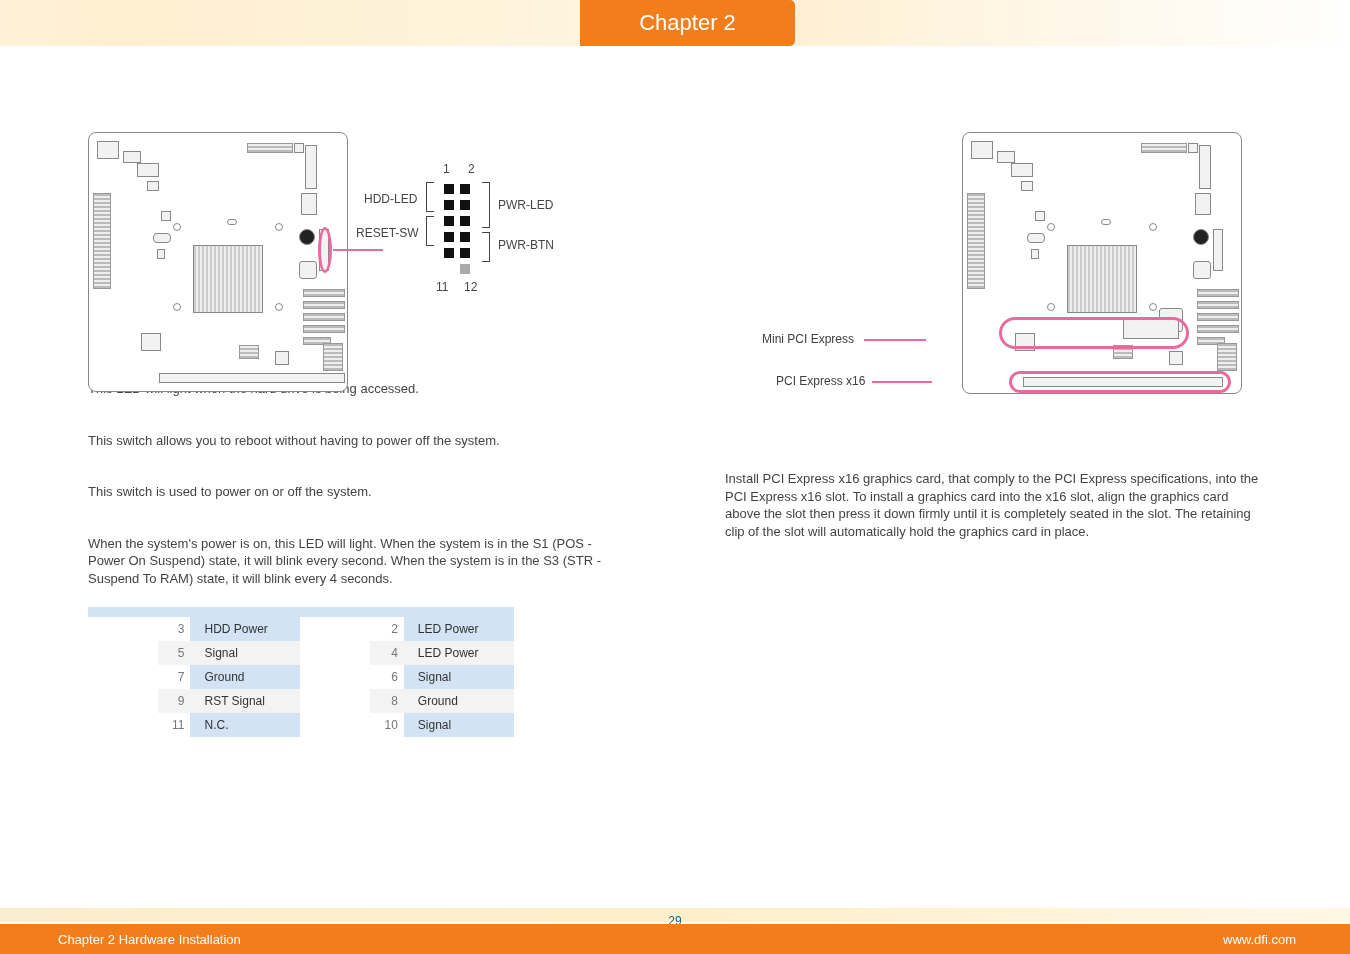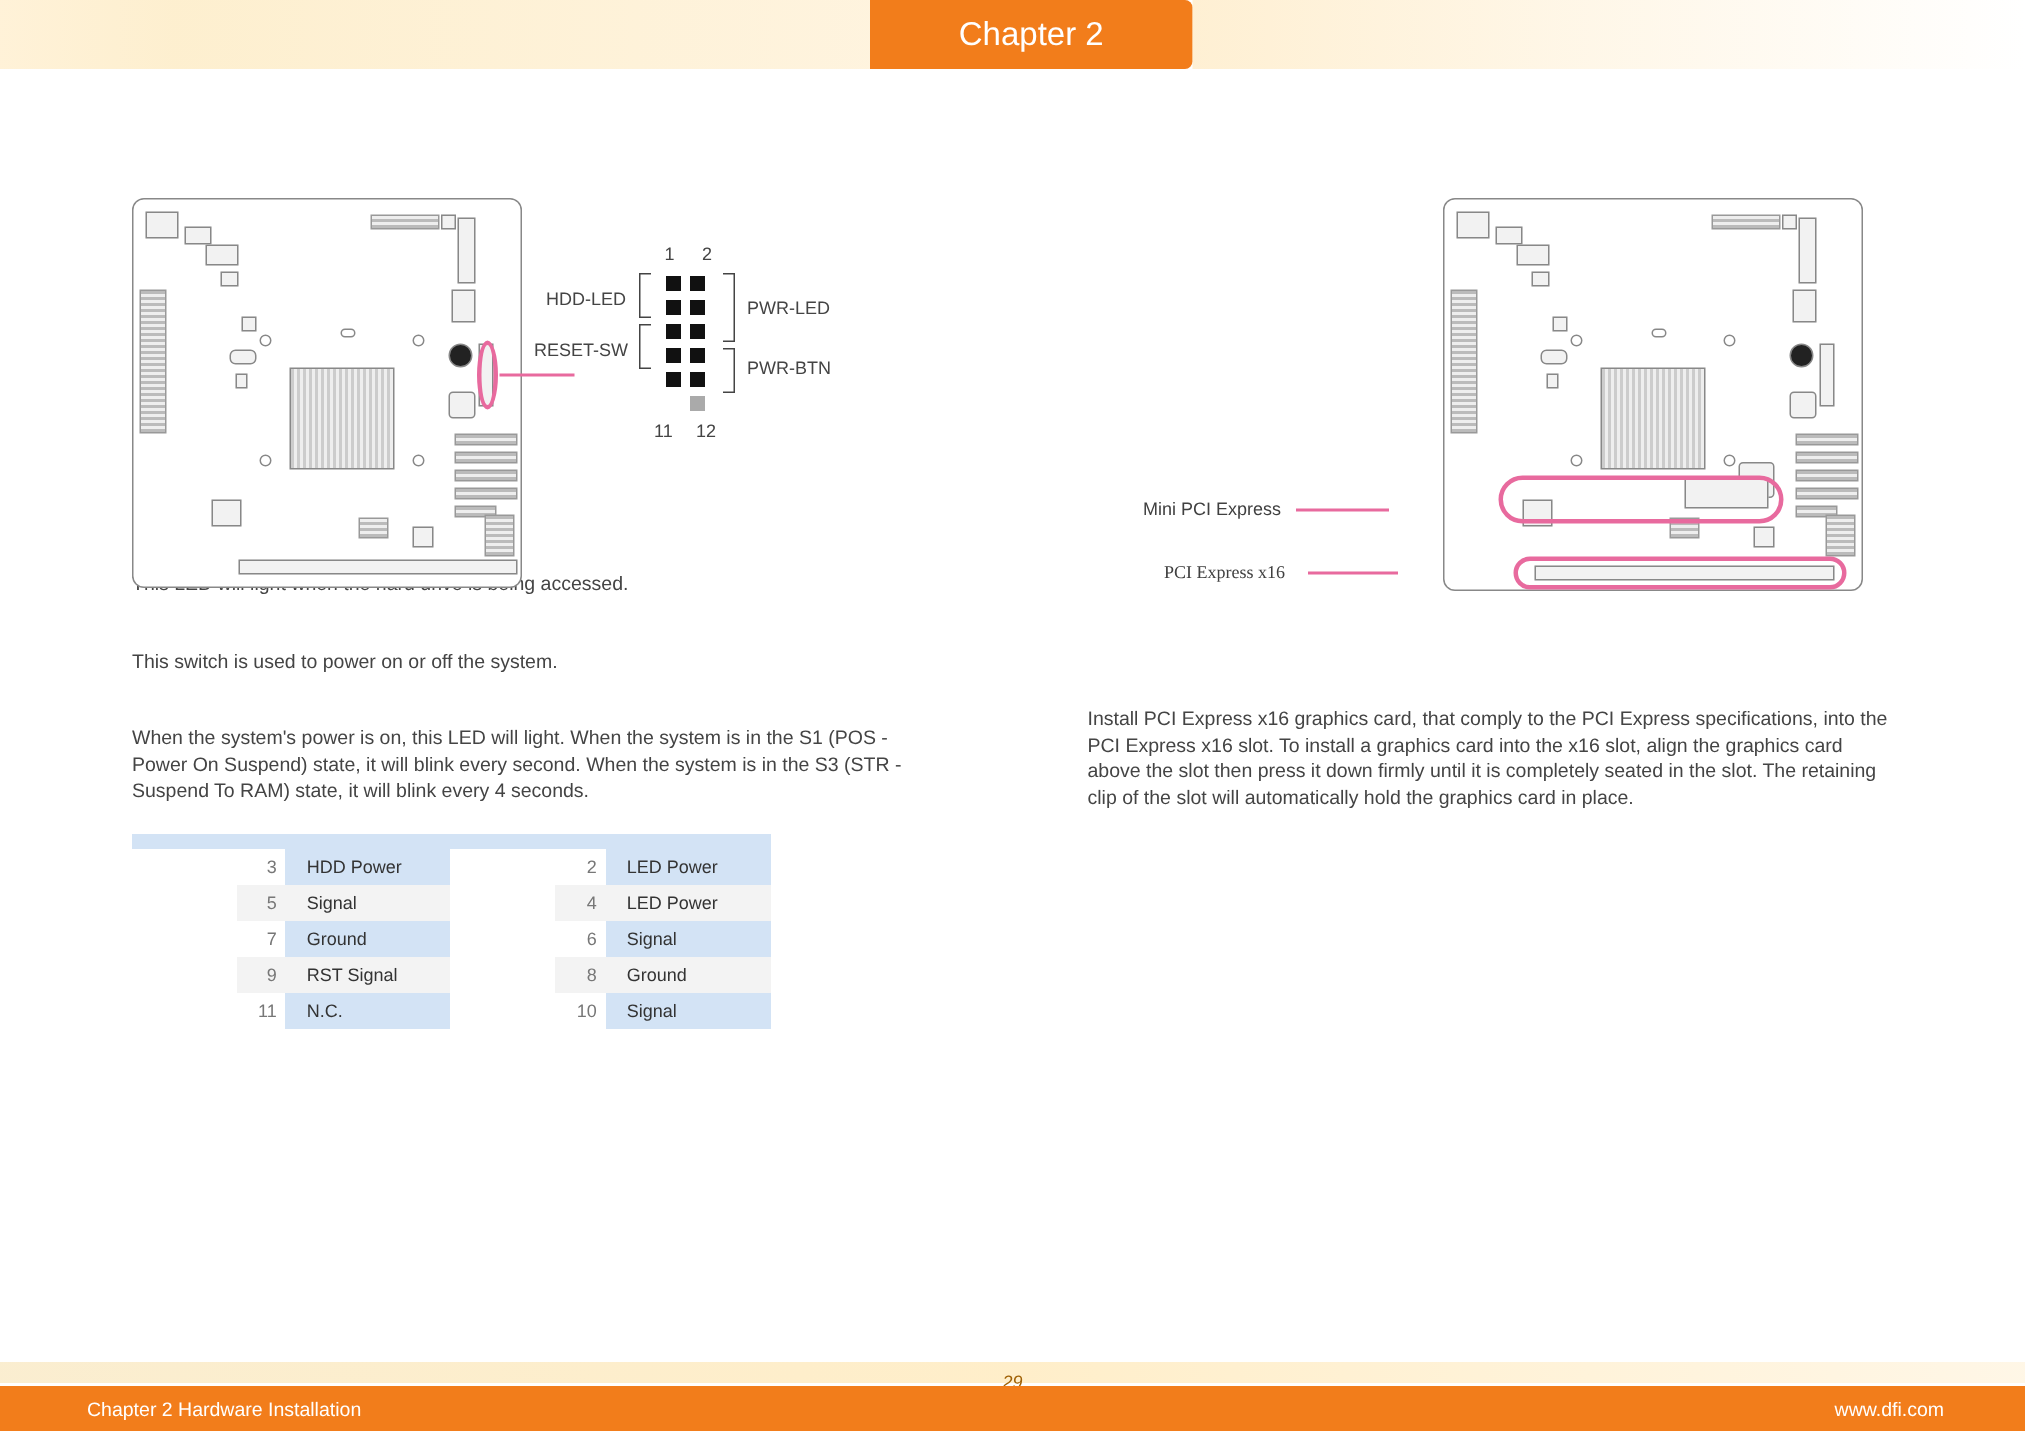--- a/index.html
+++ b/index.html
@@ -73,21 +73,21 @@
   .pin-table thead th { background:#d3e3f5; font-weight:normal; color:#446; }
   .pin-table tbody tr:nth-child(even) td { background:#f3f3f3; }
   .pin-table .numcol { color:#777; width:26px; text-align:right; padding-right:6px;}
   .pin-table .hdrcol { width:70px; color:#335; background:#fff !important; font-weight:normal;}
 
   .rlab { position:absolute; font-size:12px; color:#404040; }
 
   .footer { position:absolute; left:0; right:0; bottom:0; height:46px; }
   .footer .stripe { position:absolute; left:0; right:0; top:0; height:14px; background: linear-gradient(90deg,#f7e2b1,#ffe3a6 50%,#fff1d6); opacity:.6; }
   .footer .bar { position:absolute; left:0; right:0; bottom:0; height:30px; background:#f27d1b; color:#fff; font-size:13px; display:flex; align-items:center; }
-  .footer .pageno { position:absolute; left:50%; transform:translateX(-50%); top:6px; color:#a16207; font-size:12px;font-style:italic; }
+  .footer .pageno { position:absolute; left:50%; transform:translateX(-50%); top:6px; color:#0369a1; font-size:12px; }
   .footer .bar .bl { padding-left:58px; }
   .footer .bar .br { margin-left:auto; padding-right:54px; }
 </style>
 </head>
 <body>
 
 <div class="page">
 
   <div class="header">
     <div class="ribbon-left"></div>
@@ -179,20 +179,23 @@
         <div class="bracket right" style="left:134px; top:80px; height:30px;"></div>
         <span class="lbl" style="left:150px; top:86px;">PWR-BTN</span>
       </div>
 
       <div style="clear:both"></div>
 
       <div class="section" style="margin-top:78px;">
         <p class="body-text">This LED will light when the hard drive is being accessed.</p>
       </div>
       <div class="section">
+        <p class="body-text">This switch allows you to reboot without having to power off the system.</p>
+      </div>
+      <div class="section">
         <p class="body-text">This switch is used to power on or off the system.</p>
       </div>
       <div class="section">
         <p class="body-text">When the system's power is on, this LED will light. When the system is in the S1 (POS - Power On Suspend) state, it will blink every second. When the system is in the S3 (STR - Suspend To RAM) state, it will blink every 4 seconds.</p>
       </div>
 
       <table class="pin-table">
         <thead>
           <tr>
             <th style="width:70px;"></th>
@@ -245,21 +248,21 @@
             <td class="fname" style="background:#d3e3f5;">Signal</td>
           </tr>
         </tbody>
       </table>
     </div>
 
     <div class="col">
 
       <div style="position:relative; width:380px; margin-left:auto;">
         <span class="rlab" style="left:-120px; top:200px;">Mini PCI Express</span>
-        <span class="rlab" style="left:-106px; top:242px;font-family:Liberation Serif, serif;">PCI Express x16</span>
+        <span class="rlab" style="left:-106px; top:242px;">PCI Express x16</span>
         <div class="pink-line" style="left:-18px; top:207px; width:62px;"></div>
         <div class="pink-line" style="left:-10px; top:249px; width:60px;"></div>
 
         <div class="mobo-box mb" style="width:280px; height:262px; margin-left:80px;">
           <div class="chip a1"></div>
             <div class="chip a2"></div>
             <div class="chip a3"></div>
             <div class="chip a4"></div>
           <div class="hatched leftpad"></div>
           <div class="chip cpu"></div>

